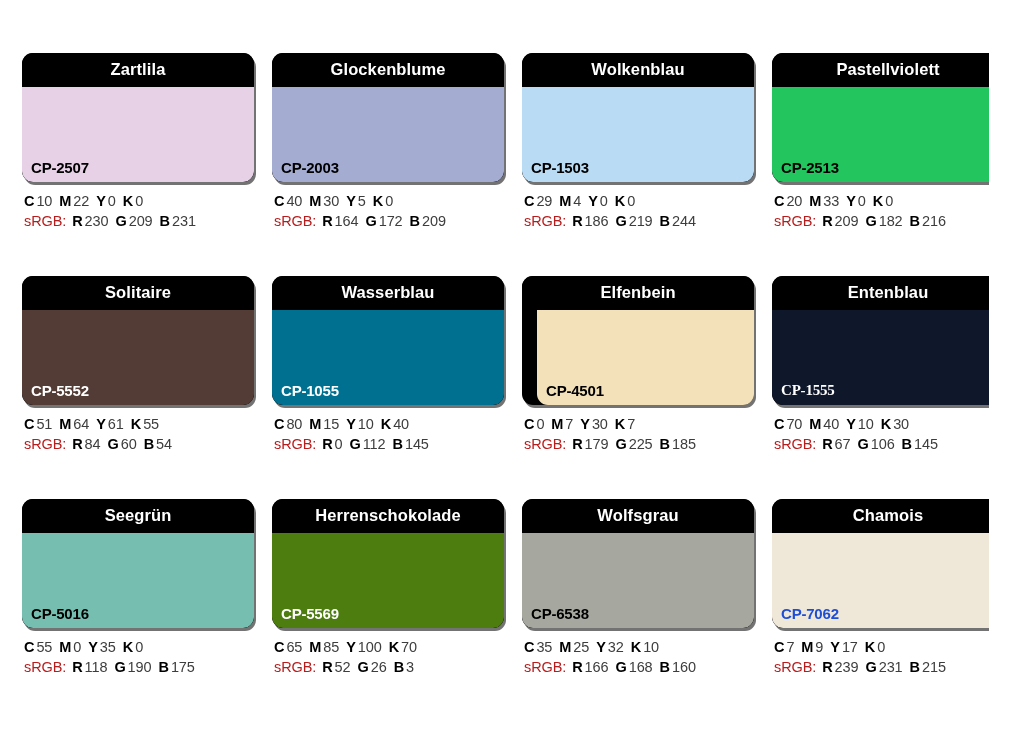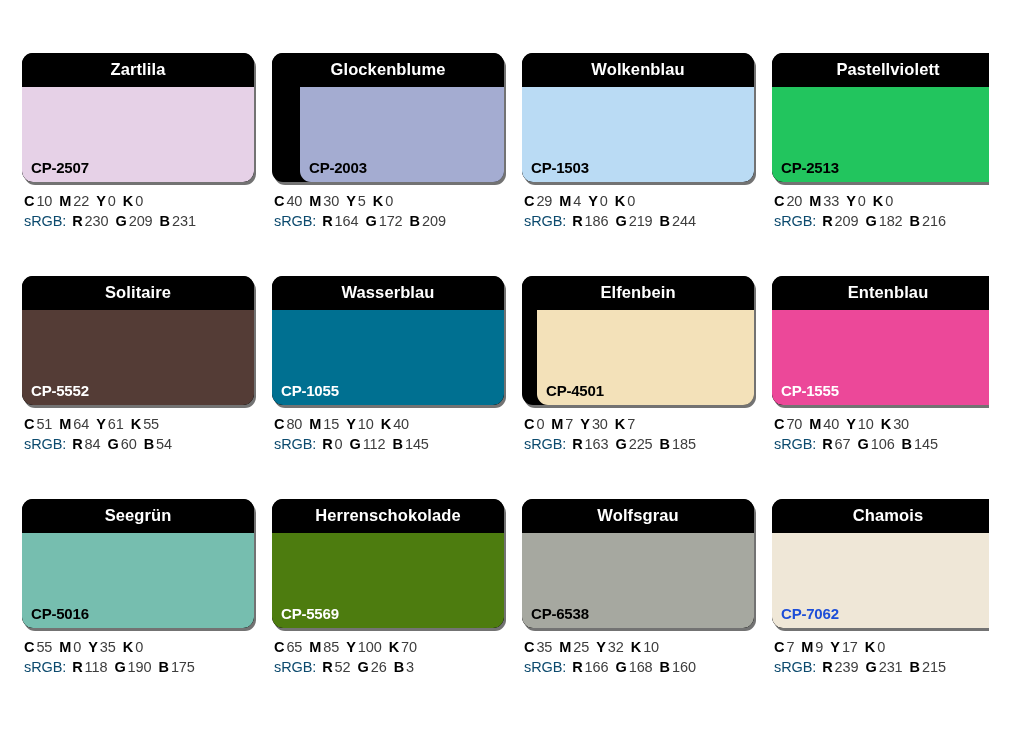--- a/index.html
+++ b/index.html
@@ -110,21 +110,21 @@
     font-weight: normal;
     color: #3d3d3d;
     margin-left: 2px;
     margin-right: 7px;
   }
 
   .spec-line .v:last-child { margin-right: 0; }
 
   .spec-label {
     font-weight: normal;
-    color: #0c4a6e;
+    color: #b91c1c;
     margin-right: 6px;
   }
 </style>
 </head>
 <body>
 
 <div id="sheet">
   <div id="grid">
       <div class="swatch-cell">
         <div class="card">
@@ -138,21 +138,21 @@
         <div class="specs">
           <div class="spec-line"><span class="k">C</span><span class="v">10</span><span class="k">M</span><span class="v">22</span><span class="k">Y</span><span class="v">0</span><span class="k">K</span><span class="v">0</span></div>
           <div class="spec-line"><span class="spec-label">sRGB:</span><span class="k">R</span><span class="v">230</span><span class="k">G</span><span class="v">209</span><span class="k">B</span><span class="v">231</span></div>
         </div>
       </div>
       <div class="swatch-cell">
         <div class="card">
           <div class="card-header">
             <span class="card-title">Glockenblume</span>
           </div>
-          <div class="card-color" style="background: rgb(164, 172, 209); margin-left: 28px;">
+          <div class="card-color" style="background: rgb(164, 172, 209);">
             <span class="card-code" style="color: rgb(0, 0, 0);">CP-2003</span>
           </div>
         </div>
         <div class="specs">
           <div class="spec-line"><span class="k">C</span><span class="v">40</span><span class="k">M</span><span class="v">30</span><span class="k">Y</span><span class="v">5</span><span class="k">K</span><span class="v">0</span></div>
           <div class="spec-line"><span class="spec-label">sRGB:</span><span class="k">R</span><span class="v">164</span><span class="k">G</span><span class="v">172</span><span class="k">B</span><span class="v">209</span></div>
         </div>
       </div>
       <div class="swatch-cell">
         <div class="card">
@@ -214,29 +214,29 @@
         <div class="card">
           <div class="card-header">
             <span class="card-title">Elfenbein</span>
           </div>
           <div class="card-color" style="background: rgb(243, 225, 185); margin-left: 15px;">
             <span class="card-code" style="color: rgb(0, 0, 0);">CP-4501</span>
           </div>
         </div>
         <div class="specs">
           <div class="spec-line"><span class="k">C</span><span class="v">0</span><span class="k">M</span><span class="v">7</span><span class="k">Y</span><span class="v">30</span><span class="k">K</span><span class="v">7</span></div>
-          <div class="spec-line"><span class="spec-label">sRGB:</span><span class="k">R</span><span class="v">163</span><span class="k">G</span><span class="v">225</span><span class="k">B</span><span class="v">185</span></div>
+          <div class="spec-line"><span class="spec-label">sRGB:</span><span class="k">R</span><span class="v">179</span><span class="k">G</span><span class="v">225</span><span class="k">B</span><span class="v">185</span></div>
         </div>
       </div>
       <div class="swatch-cell">
         <div class="card">
           <div class="card-header">
             <span class="card-title">Entenblau</span>
           </div>
-          <div class="card-color" style="background: #ec4899;">
+          <div class="card-color" style="background: #0f172a; font-family: Liberation Serif, serif;">
             <span class="card-code" style="color: rgb(255, 255, 255);">CP-1555</span>
           </div>
         </div>
         <div class="specs">
           <div class="spec-line"><span class="k">C</span><span class="v">70</span><span class="k">M</span><span class="v">40</span><span class="k">Y</span><span class="v">10</span><span class="k">K</span><span class="v">30</span></div>
           <div class="spec-line"><span class="spec-label">sRGB:</span><span class="k">R</span><span class="v">67</span><span class="k">G</span><span class="v">106</span><span class="k">B</span><span class="v">145</span></div>
         </div>
       </div>
       <div class="swatch-cell">
         <div class="card">

